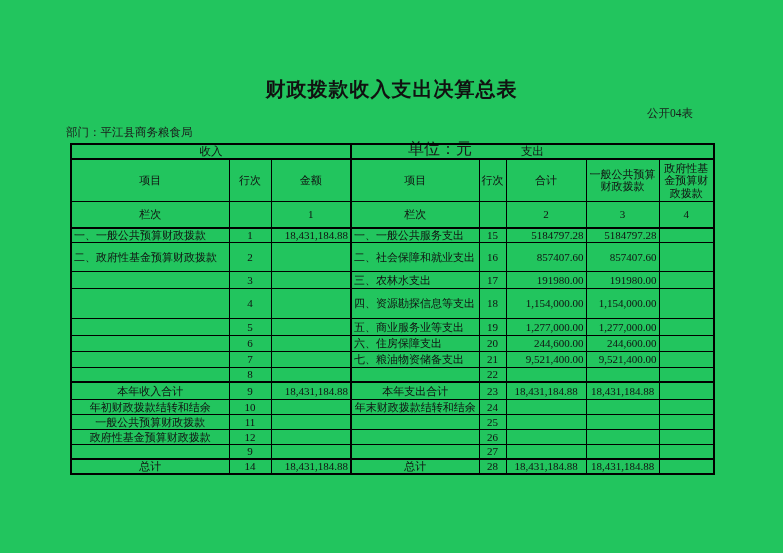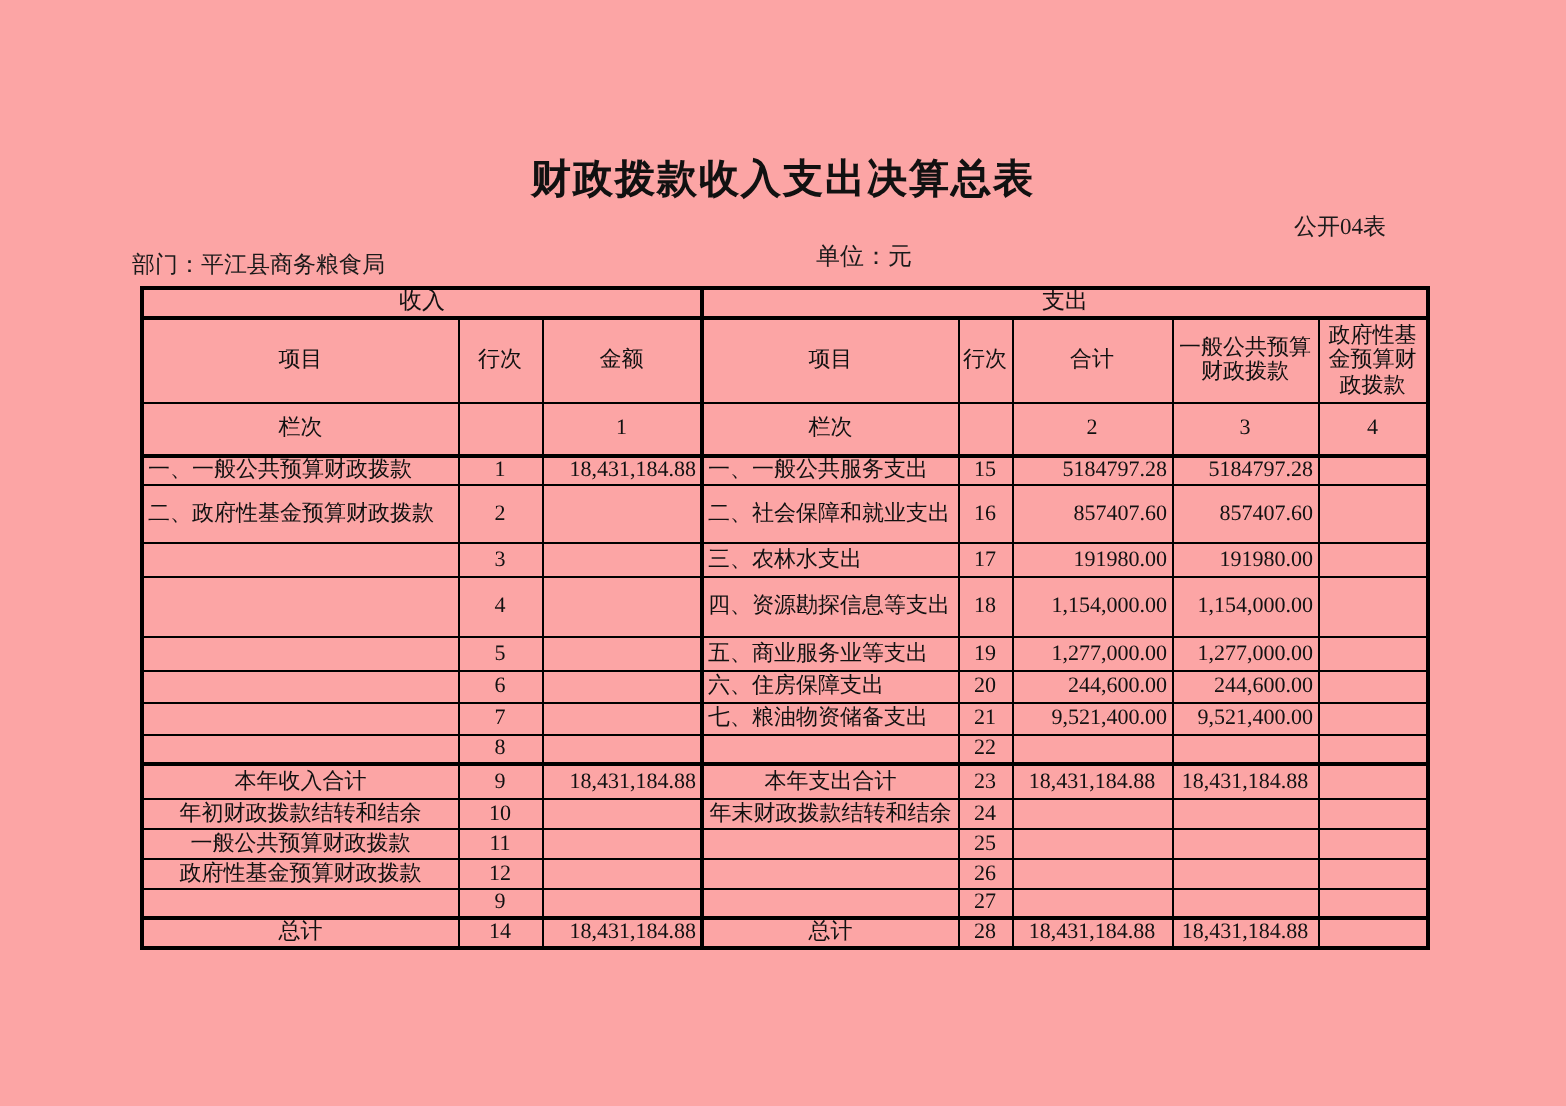--- a/index.html
+++ b/index.html
@@ -1,28 +1,28 @@
 <!DOCTYPE html>
 <html><head>
 <meta charset="utf-8">
 <style>
   html,body{margin:0;padding:0;background:#fff;}
   .page{
-    position:relative;width:783px;height:553px;background:#fca5a5;
+    position:relative;width:783px;height:553px;background:#22c55e;
     font-family:"Liberation Serif","DejaVu Serif",serif;color:#1a1a1a;overflow:hidden;
   }
   .title{
     position:absolute;left:0;top:76px;width:783px;text-align:center;
     font-size:20px;font-weight:bold;letter-spacing:1px;color:#111;
   }
   .form-code{
     position:absolute;left:70px;top:106px;width:623px;text-align:right;font-size:11.5px;
   }
   .dept{position:absolute;left:66px;top:125px;font-size:11.5px;}
-  .unit{position:absolute;left:408px;top:120px;font-size:12px;}
+  .unit{position:absolute;left:408px;top:139px;font-size:16px;}
   table.fiscal{
     position:absolute;left:70px;top:143px;width:643px;
     border-collapse:collapse;table-layout:fixed;
     border:2px solid #000;font-size:11px;line-height:1.15;
   }
   table.fiscal th, table.fiscal td{
     border:1px solid #000;padding:0 2px;overflow:hidden;vertical-align:middle;
     font-weight:normal;color:#111;
   }
   th.sec{font-weight:bold;font-size:11.5px;text-align:center;}

